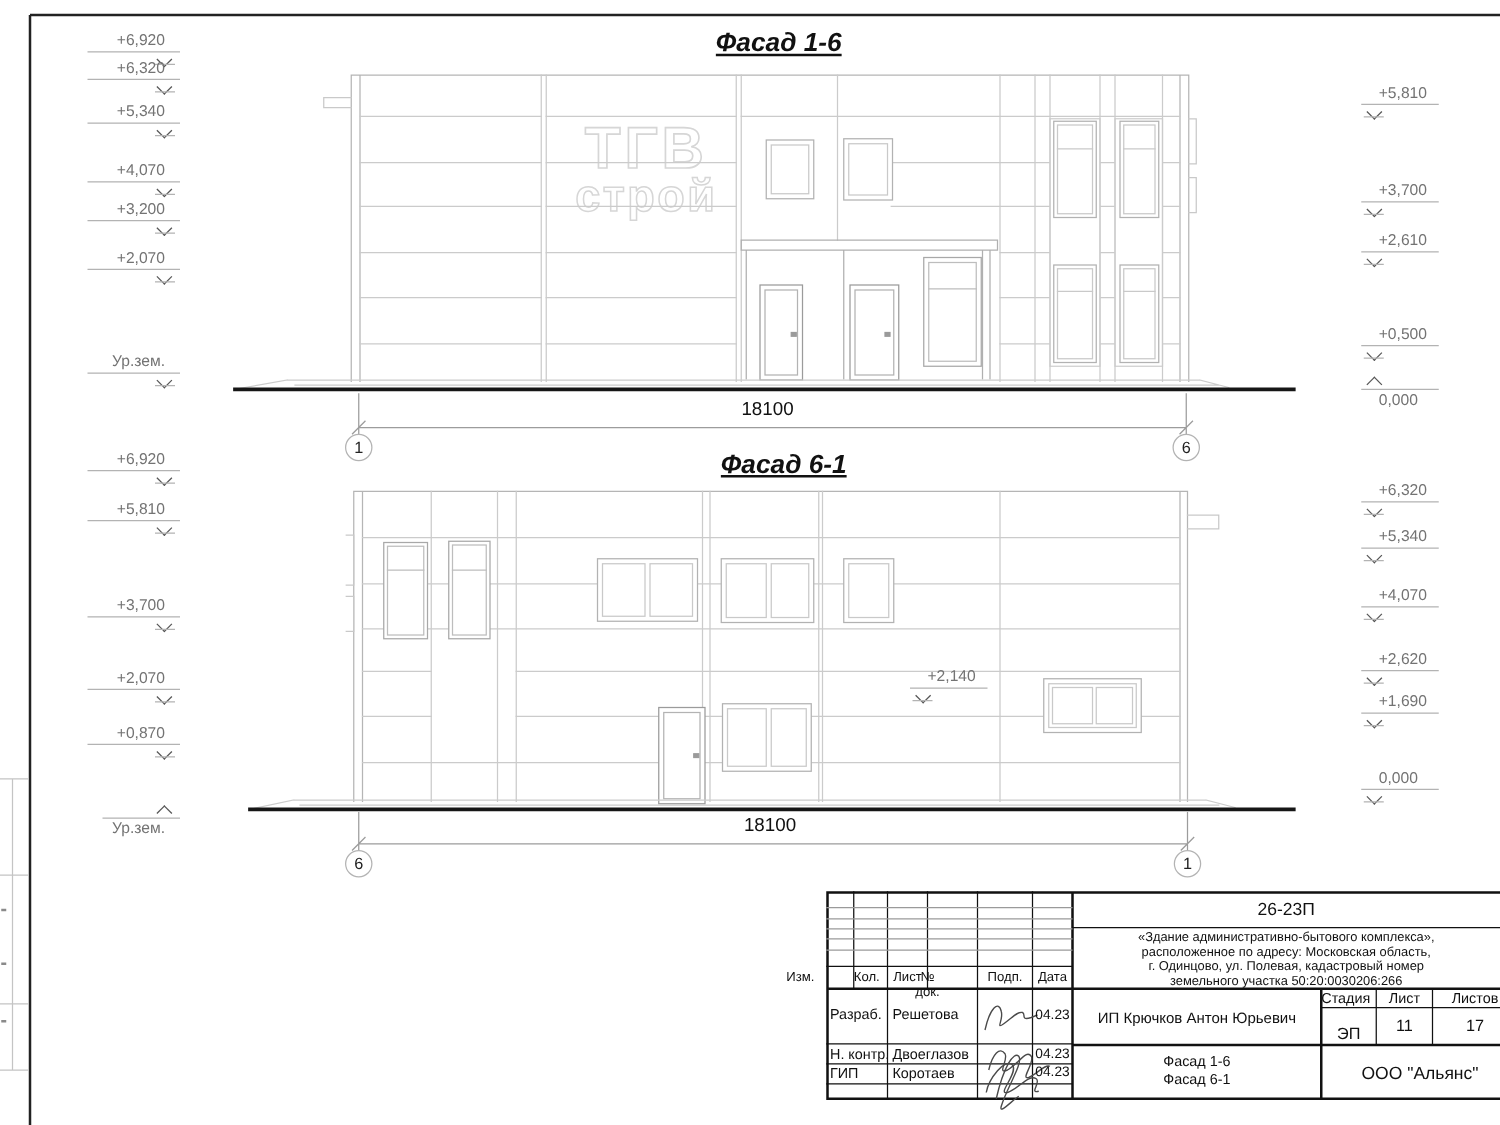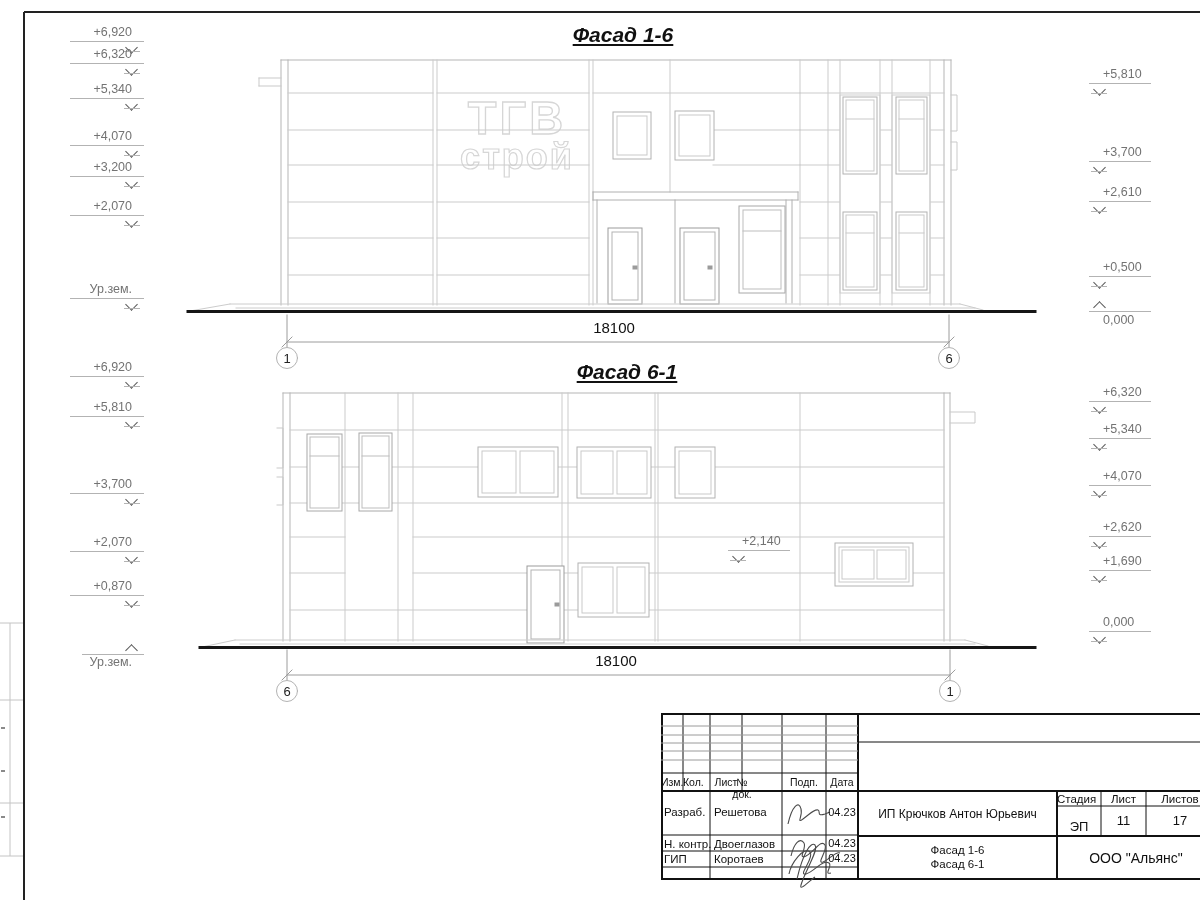--- a/index.html
+++ b/index.html
@@ -349,27 +349,34 @@
       <span class="base"></span>
     </div>
 
 <div class="lvl lvlR" style="left:726px;top:534px">
       <span class="txt">+2,140</span>
       <span class="shelf"></span>
       <span class="chev chevD"></span>
       <span class="base"></span>
     </div>
 
-<div class="tb c" style="left:661px;top:776px;width:22px;font-size:10.5px">Изм.</div>
+<div class="tb c" style="left:629px;top:776px;width:22px;font-size:10.5px">Изм.</div>
 <div class="tb c" style="left:683px;top:776px;width:16px;font-size:10.5px">Кол.</div>
 <div class="tb c" style="left:710px;top:776px;width:32px;font-size:10.5px">Лист</div>
 <div class="tb c" style="left:728px;top:776px;width:28px;font-size:10.5px">№ док.</div>
 <div class="tb c" style="left:782px;top:776px;width:44px;font-size:10.5px">Подп.</div>
 <div class="tb c" style="left:826px;top:776px;width:32px;font-size:10.5px">Дата</div>
 
+<div class="tb c" style="left:858px;top:719px;width:342px;font-size:14px">26-23П</div>
+<div class="tb c" style="left:860px;top:745px;width:338px;font-size:10.3px;line-height:11.6px">
+  <div>«Здание административно-бытового комплекса»,</div>
+  <div>расположенное по адресу: Московская область,</div>
+  <div>г. Одинцово, ул. Полевая, кадастровый номер</div>
+  <div>земельного участка 50:20:0030206:266</div>
+</div>
 
 <div class="tb" style="left:664px;top:806px;font-size:11.5px">Разраб.</div>
 <div class="tb" style="left:714px;top:806px;font-size:11.5px">Решетова</div>
 <div class="tb c" style="left:826px;top:806px;width:32px;font-size:11px">04.23</div>
 <div class="tb" style="left:664px;top:838px;font-size:11.5px">Н. контр.</div>
 <div class="tb" style="left:714px;top:838px;font-size:11.5px">Двоеглазов</div>
 <div class="tb c" style="left:826px;top:837px;width:32px;font-size:11px">04.23</div>
 <div class="tb" style="left:664px;top:853px;font-size:11.5px">ГИП</div>
 <div class="tb" style="left:714px;top:853px;font-size:11.5px">Коротаев</div>
 <div class="tb c" style="left:826px;top:852px;width:32px;font-size:11px">04.23</div>

